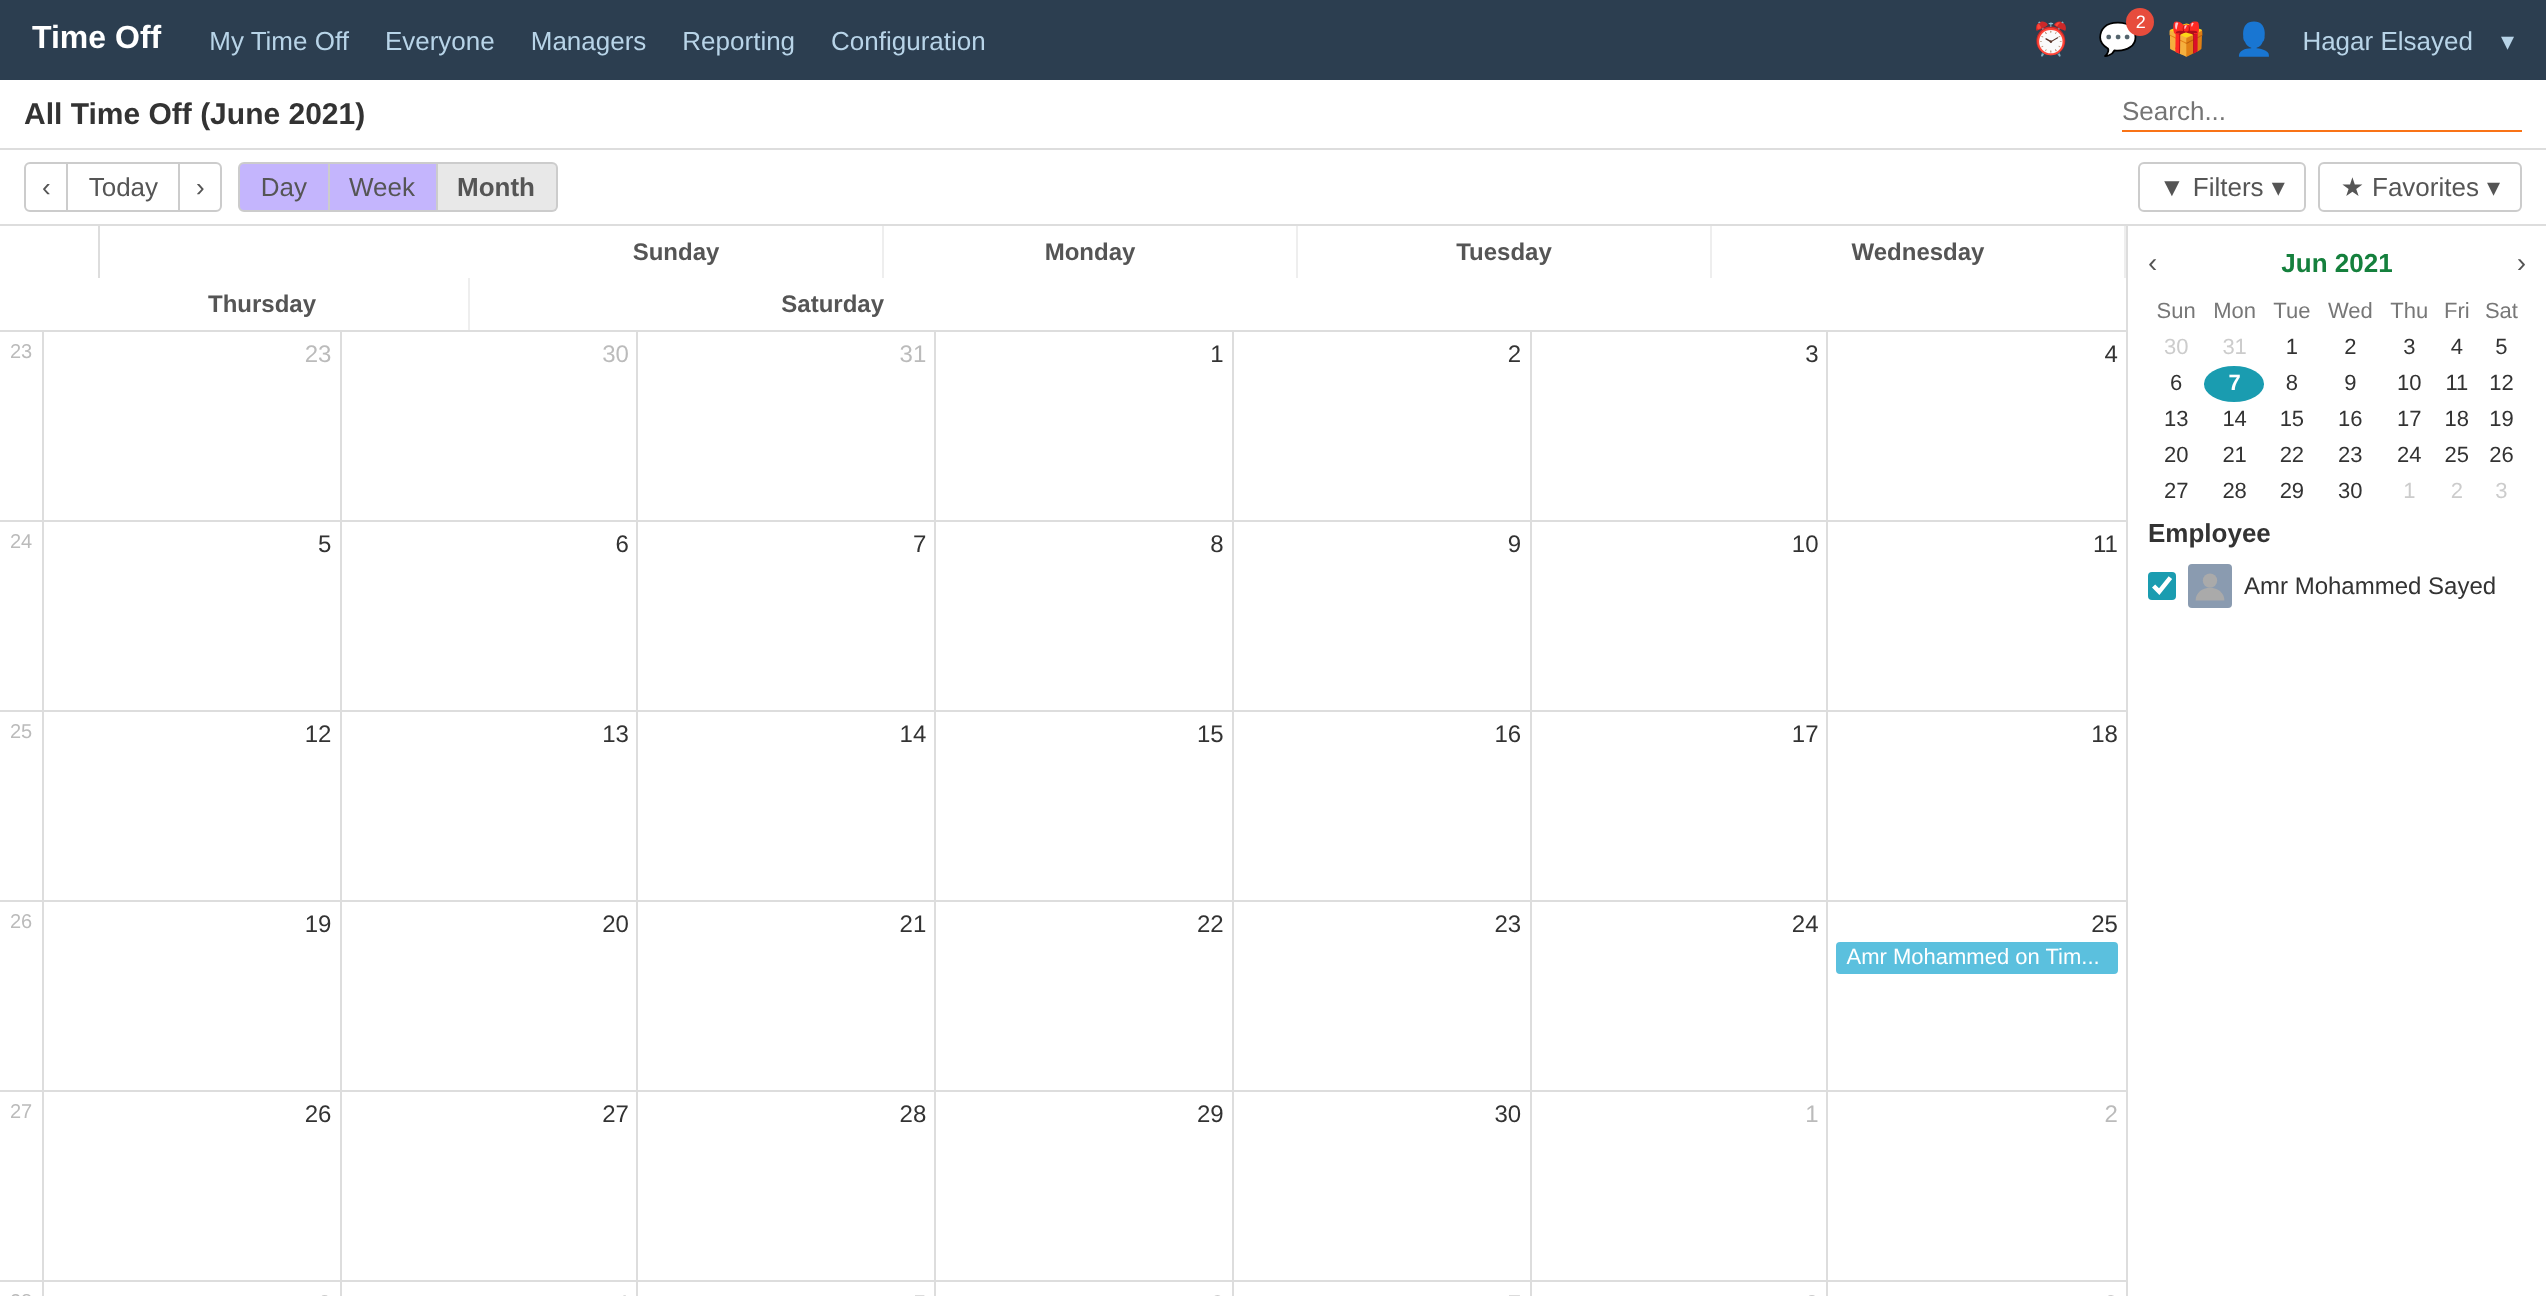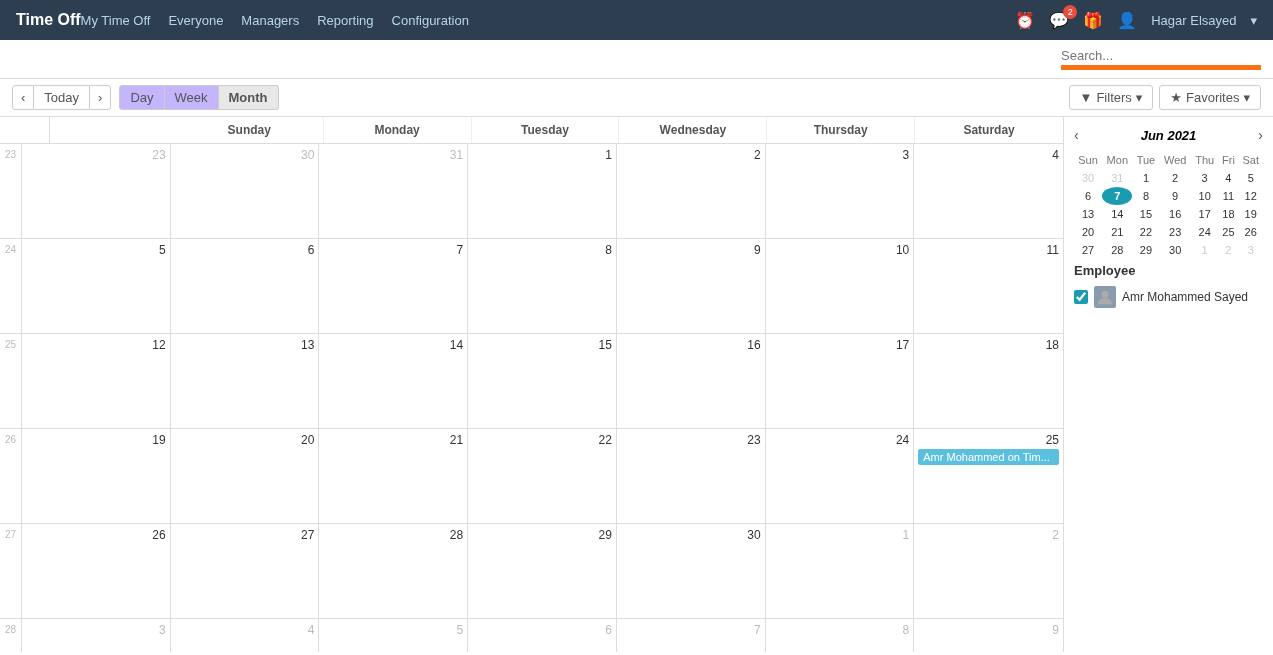--- a/index.html
+++ b/index.html
@@ -11,20 +11,21 @@
       display: flex;
       align-items: center;
       padding: 0 16px;
       height: 40px;
       color: #fff;
     }
     .topnav-brand {
       font-size: 16px;
       font-weight: bold;
       color: #fff;
+      margin-right: 24px;
     }
     .topnav-links {
       display: flex;
       gap: 18px;
       flex: 1;
     }
     .topnav-links a {
       color: #b8d4e8;
       text-decoration: none;
       font-size: 13px;
@@ -65,21 +66,21 @@
       flex: 1;
     }
     .search-box {
       border: none;
       outline: none;
       color: #aaa;
       font-size: 13px;
       width: 200px;
     }
     .search-container {
-      border-bottom: 5px solid #f97316;
+      border-bottom: 1px solid #f97316;
       padding-bottom: 2px;
     }
 
     
     .view-controls {
       display: flex;
       align-items: center;
       padding: 6px 12px;
       gap: 0;
       border-bottom: 1px solid #ddd;
@@ -150,33 +151,33 @@
 
     
     .calendar-area {
       flex: 1;
       overflow: auto;
     }
 
     
     .cal-header {
       display: grid;
-      grid-template-columns: repeat(7, 1fr);
+      grid-template-columns: repeat(5, 1fr);
       border-bottom: 1px solid #ddd;
       padding-left: 28px;
     }
     .cal-header-cell {
       text-align: center;
       padding: 6px 0;
       font-weight: bold;
       font-size: 12px;
       color: #555;
       border-right: 1px solid #eee;
     }
-    .cal-header-cell:last-child { border-right: none; }
+    .cal-header-cell:last-child { border-right: none; text-align: right; }
     .cal-day {
       border-right: 1px solid #ddd;
       border-bottom: 1px solid #ddd;
       min-height: 95px;
       padding: 4px;
       position: relative;
       vertical-align: top;
     }
     .cal-day:nth-child(7n) { border-right: none; }
     .cal-day-num {
@@ -219,22 +220,21 @@
     }
     .mini-cal-header {
       display: flex;
       align-items: center;
       justify-content: space-between;
       margin-bottom: 8px;
     }
     .mini-cal-title {
       font-weight: bold;
       font-size: 13px;
-      color: #000000;
-      font-style: italic;
+      color: #15803d;
     }
     .mini-nav-btn {
       background: none;
       border: none;
       cursor: pointer;
       color: #555;
       font-size: 14px;
     }
     .mini-cal-grid {
       width: 100%;
@@ -313,20 +313,21 @@
       <span class="badge">2</span>
     </div>
     <div class="icon-btn">🎁</div>
     <div class="icon-btn">👤</div>
     <span class="user-label">Hagar Elsayed</span>
     <span>▾</span>
   </div>
 </nav>
 
 <div style="display:flex; align-items:center; padding: 8px 12px; border-bottom: 1px solid #ddd;">
+  <span class="page-title">All Time Off (June 2021)</span>
   <div class="search-container" style="margin-left:auto;">
     <input class="search-box" type="text" placeholder="Search..." style="">
   </div>
 </div>
 
 <div class="view-controls">
   <button class="nav-btn nav-btn-left">‹</button>
   <button class="today-btn">Today</button>
   <button class="nav-btn nav-btn-right">›</button>
   <div class="view-type-btns">

